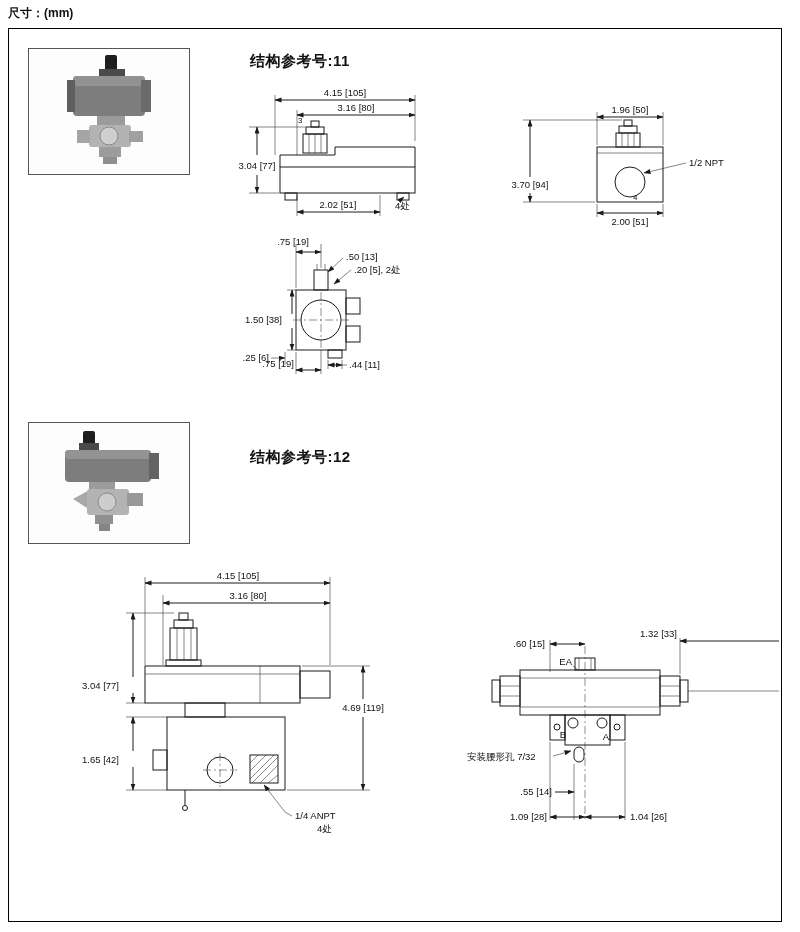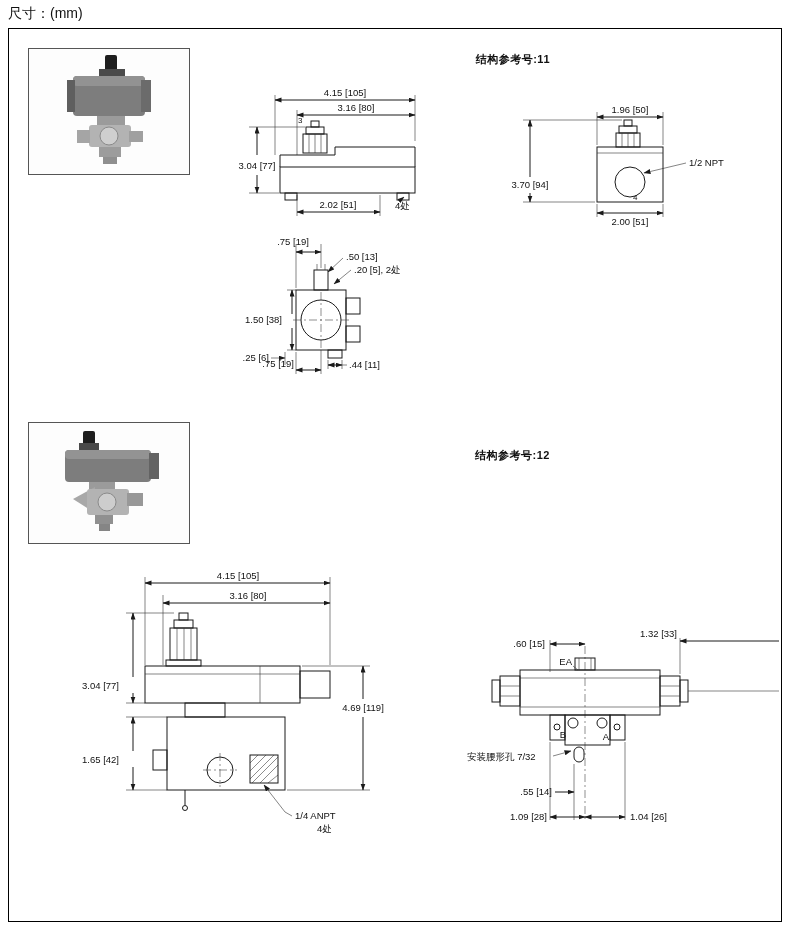--- a/index.html
+++ b/index.html
@@ -4,22 +4,22 @@
 <style>
   * { margin:0; padding:0; box-sizing:border-box; }
   html,body { background:#fff; }
   body {
     width:800px; height:932px; position:relative;
     font-family:"Liberation Sans","DejaVu Sans",sans-serif; color:#111;
   }
   .abs { position:absolute; }
   .frame { border:1px solid #000; }
   .photo-box { border:1px solid #555; background:#fefefe; }
-  .unit-label { font-weight:normal; font-size:14px;text-align:right; }
-  .sec-title { font-weight:bold; font-size:11px; text-align:right; letter-spacing:.5px; }
+  .unit-label { font-weight:bold; font-size:12px;text-align:right; }
+  .sec-title { font-weight:bold; font-size:15px; text-align:left; letter-spacing:.5px; }
   svg { overflow:visible; display:block; }
   svg text { font-size:9.5px; fill:#111; font-family:"Liberation Sans","DejaVu Sans",sans-serif; }
   svg text.t8 { font-size:8px; }
   .ln  { stroke:#1a1a1a; stroke-width:1; fill:none; }
   .thin{ stroke:#333;    stroke-width:.6; fill:none; }
   .cl  { stroke:#444;    stroke-width:.6; fill:none; stroke-dasharray:8 3 2 3; }
   .hl  { stroke:#1a1a1a; stroke-width:.5; fill:none; }
 </style>
 </head>
 <body>

